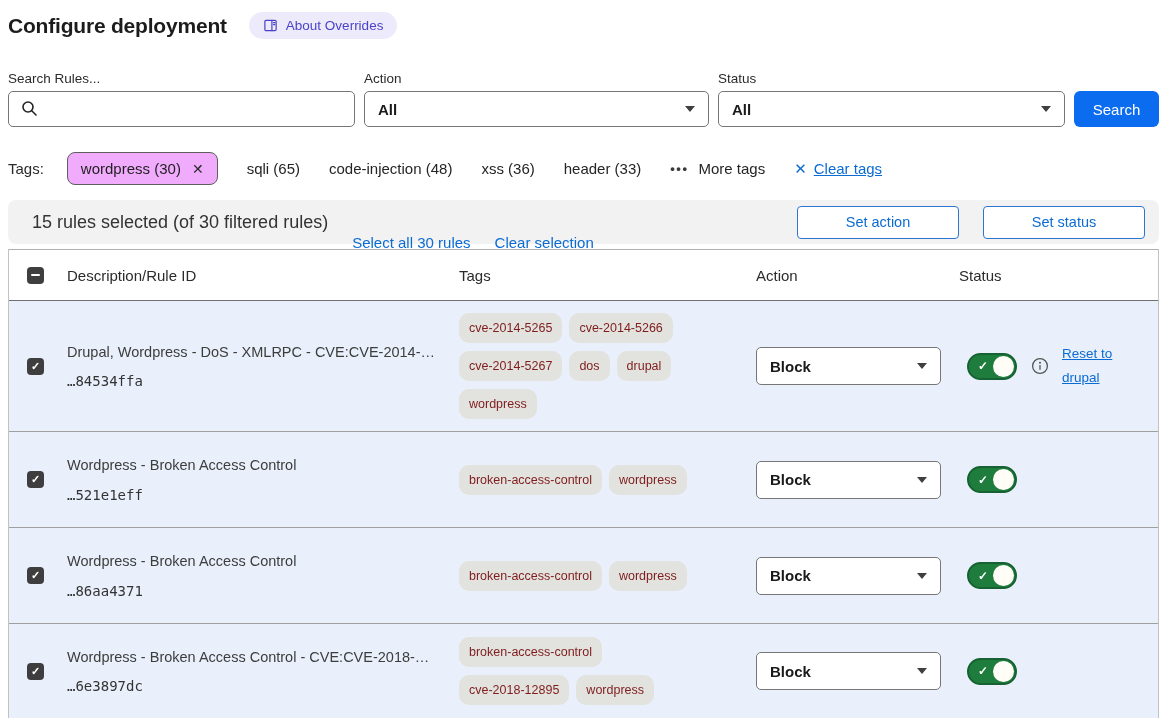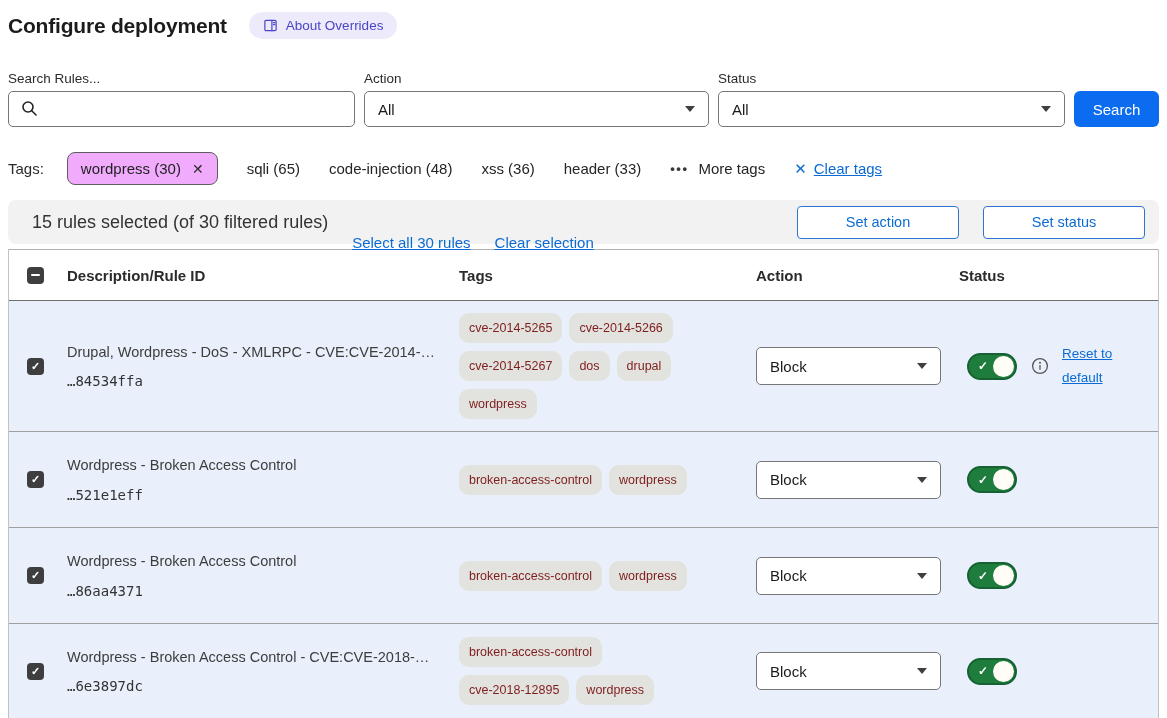--- a/index.html
+++ b/index.html
@@ -29,20 +29,21 @@
   .search-input {
     width:347px; height:36px; border:1px solid #767676; border-radius:5px;
     padding:0 10px 0 38px; font-size:15px; font-family:"Liberation Sans",sans-serif;
     outline:none; background:#fff;
   }
   .search-icon { position:absolute; left:13px; top:9px; pointer-events:none; }
   .select-box {
     height:36px; border:1px solid #767676; border-radius:5px; background:#fff;
     display:flex; align-items:center; padding:0 13px; font-size:15px; color:#1a1a1a;
     cursor:pointer;
+    font-weight:bold;
   }
   .select-box .chevron { margin-left:auto; width:0; height:0;
     border-left:5px solid transparent; border-right:5px solid transparent;
     border-top:6px solid #3f3f3f; }
   .w-action { width:345px; }
   .w-status { width:347px; }
   .search-btn {
     width:88px; height:36px; border:none; border-radius:6px;
     background:var(--blue-btn,#0b6cf0); color:#fff; font-size:15px;
     font-family:"Liberation Sans",sans-serif; cursor:pointer;
@@ -63,35 +64,35 @@
   .clear-tags { display:inline-flex; align-items:center; gap:7px; cursor:pointer; color:var(--blue-link,#0b6bd3); }
   .clear-tags .x { font-size:15px; }
   .clear-tags .lbl { text-decoration:underline; font-size:15px; }
 
   
   .selection-bar {
     margin-top:15px; height:44px; background:#f2f2f2; border-radius:8px;
     display:flex; align-items:center; padding:0 14px 0 24px; gap:24px;
   }
   .selection-summary { font-size:18px; color:#333; }
-  .sel-link { font-size:15px; color:var(--blue-link,#0b6bd3); text-decoration:underline; cursor:pointer;margin-top:40px; }
+  .sel-link { font-size:15px; color:var(--blue-link,#0b6bd3); cursor:pointer;margin-top:40px; }
   .sel-actions { margin-left:auto; display:flex; gap:24px; }
   .outline-btn {
     width:162px; height:33px; background:#fff; border:1px solid #2d75d0; border-radius:4px;
     color:var(--blue-link,#0b6bd3); font-size:14.5px; font-family:"Liberation Sans",sans-serif; cursor:pointer;
   }
 
   
   .rules-table { margin-top:5px; border-left:1px solid #c2c2c2; border-right:1px solid #c2c2c2; }
   .thead {
     display:grid; grid-template-columns:50px 400px 297px 203px 1fr;
     align-items:center; min-height:52px; background:#fff;
     border-top:1px solid #b0b0b0; border-bottom:1px solid #6f6f6f;
   }
-  .th { font-size:15px; font-weight:700; color:#2b2b2b; }
+  .th { font-size:15px; font-weight:400; color:#2b2b2b; }
   .trow {
     display:grid; grid-template-columns:50px 400px 297px 203px 1fr;
     align-items:center; min-height:96px; background:var(--row-bg,#e9f0fb);
     border-bottom:1px solid #a0a0a0; padding:12px 0;
   }
   .trow:last-child { border-bottom:2px solid #787878; }
   .cell-check { padding-left:18px; }
   .cbx {
     width:17px; height:17px; background:var(--dark-check,#3e3e3e); border-radius:4px;
     display:flex; align-items:center; justify-content:center; cursor:pointer;
@@ -247,21 +248,21 @@
         <span class="tg-knob"></span>
       </span>
       <span class="info-wrap" style="display: flex;">
         <span class="info-icon">
           <svg width="18" height="18" viewBox="0 0 18 18">
             <circle cx="9" cy="9" r="7.4" fill="none" stroke="#555" stroke-width="1.3"></circle>
             <circle cx="9" cy="5.7" r="1" fill="#555"></circle>
             <rect x="8.35" y="7.9" width="1.3" height="5" rx="0.65" fill="#555"></rect>
           </svg>
         </span>
-        <span class="reset-link">Reset to default</span>
+        <span class="reset-link">Reset to drupal</span>
       </span>
     </div>
   </div>
 
   <div class="trow">
     <div class="cell-check">
       <span class="cbx">
               <span class="glyph">✓</span>
             </span>
     </div>

